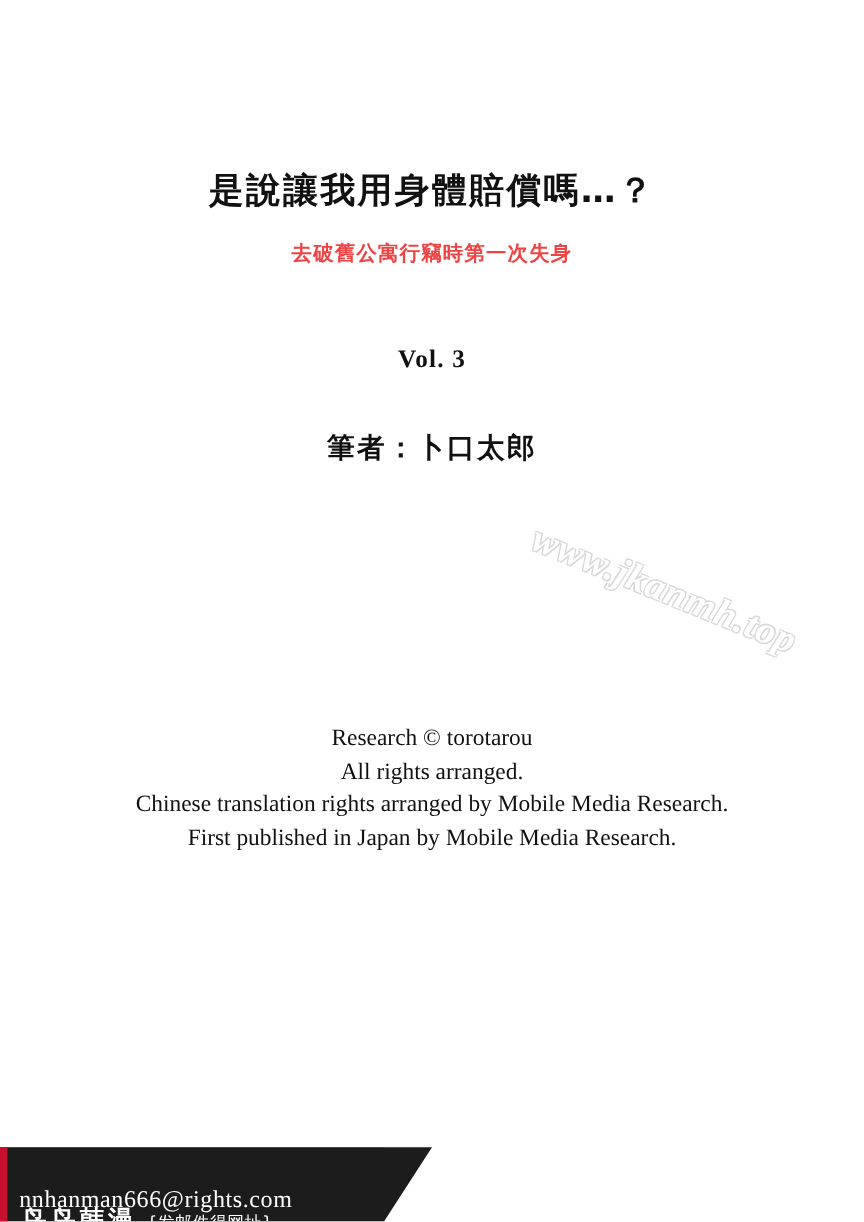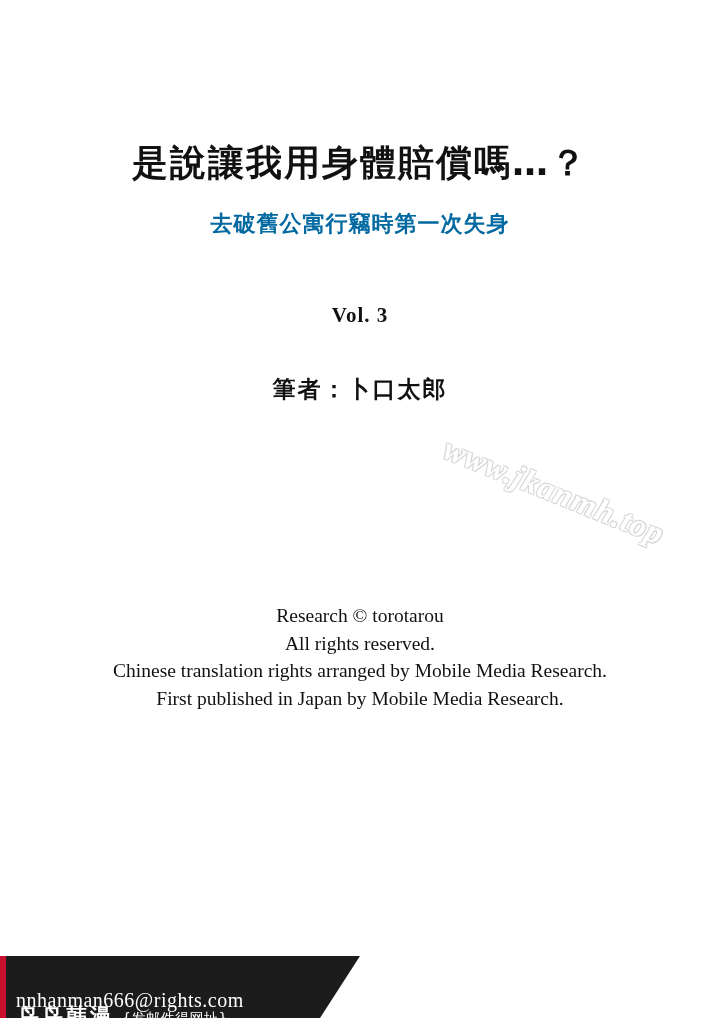--- a/index.html
+++ b/index.html
@@ -23,33 +23,33 @@
   
   .title-block {
     position: absolute;
     left: 0;
     right: 0;
     top: 140px;
     text-align: center;
   }
   .main-title {
     font-family: "DejaVu Sans", sans-serif;
-    font-size: 36px;
+    font-size: 29px;
     font-weight: 700;
     letter-spacing: 2px;
     color: #111111;
     line-height: 1.3;
     white-space: nowrap;
   }
   .sub-title {
     font-family: "DejaVu Sans", sans-serif;
-    font-size: 22px;
+    font-size: 17px;
     font-weight: 700;
     letter-spacing: 1px;
-    color: #0369a1;
+    color: #ef4444;
     margin-top: 22px;
     white-space: nowrap;
     text-align: center;
   }
   .volume {
     font-family: "Liberation Serif", serif;
     font-size: 21px;
     font-weight: 700;
     color: #111111;
     margin-top: 64px;
@@ -179,21 +179,21 @@
     <div class="main-title">是說讓我用身體賠償嗎…？</div>
     <div class="sub-title">去破舊公寓行竊時第一次失身</div>
     <div class="volume">Vol. 3</div>
     <div class="author">筆者：卜口太郎</div>
   </div>
 
   <div class="watermark">www.jkanmh.top</div>
 
   <div class="copyright">
     <div>Research © torotarou</div>
-    <div>All rights reserved.</div>
+    <div>All rights arranged.</div>
     <div>Chinese translation rights arranged by Mobile Media Research.</div>
     <div>First published in Japan by Mobile Media Research.</div>
   </div>
 
   <div class="footer">
     <div class="footer-dark"></div>
     <div class="footer-slant"></div>
     <div class="footer-accent"></div>
     <div class="footer-line1">
       <span class="footer-brand">鸟鸟韩漫</span>

